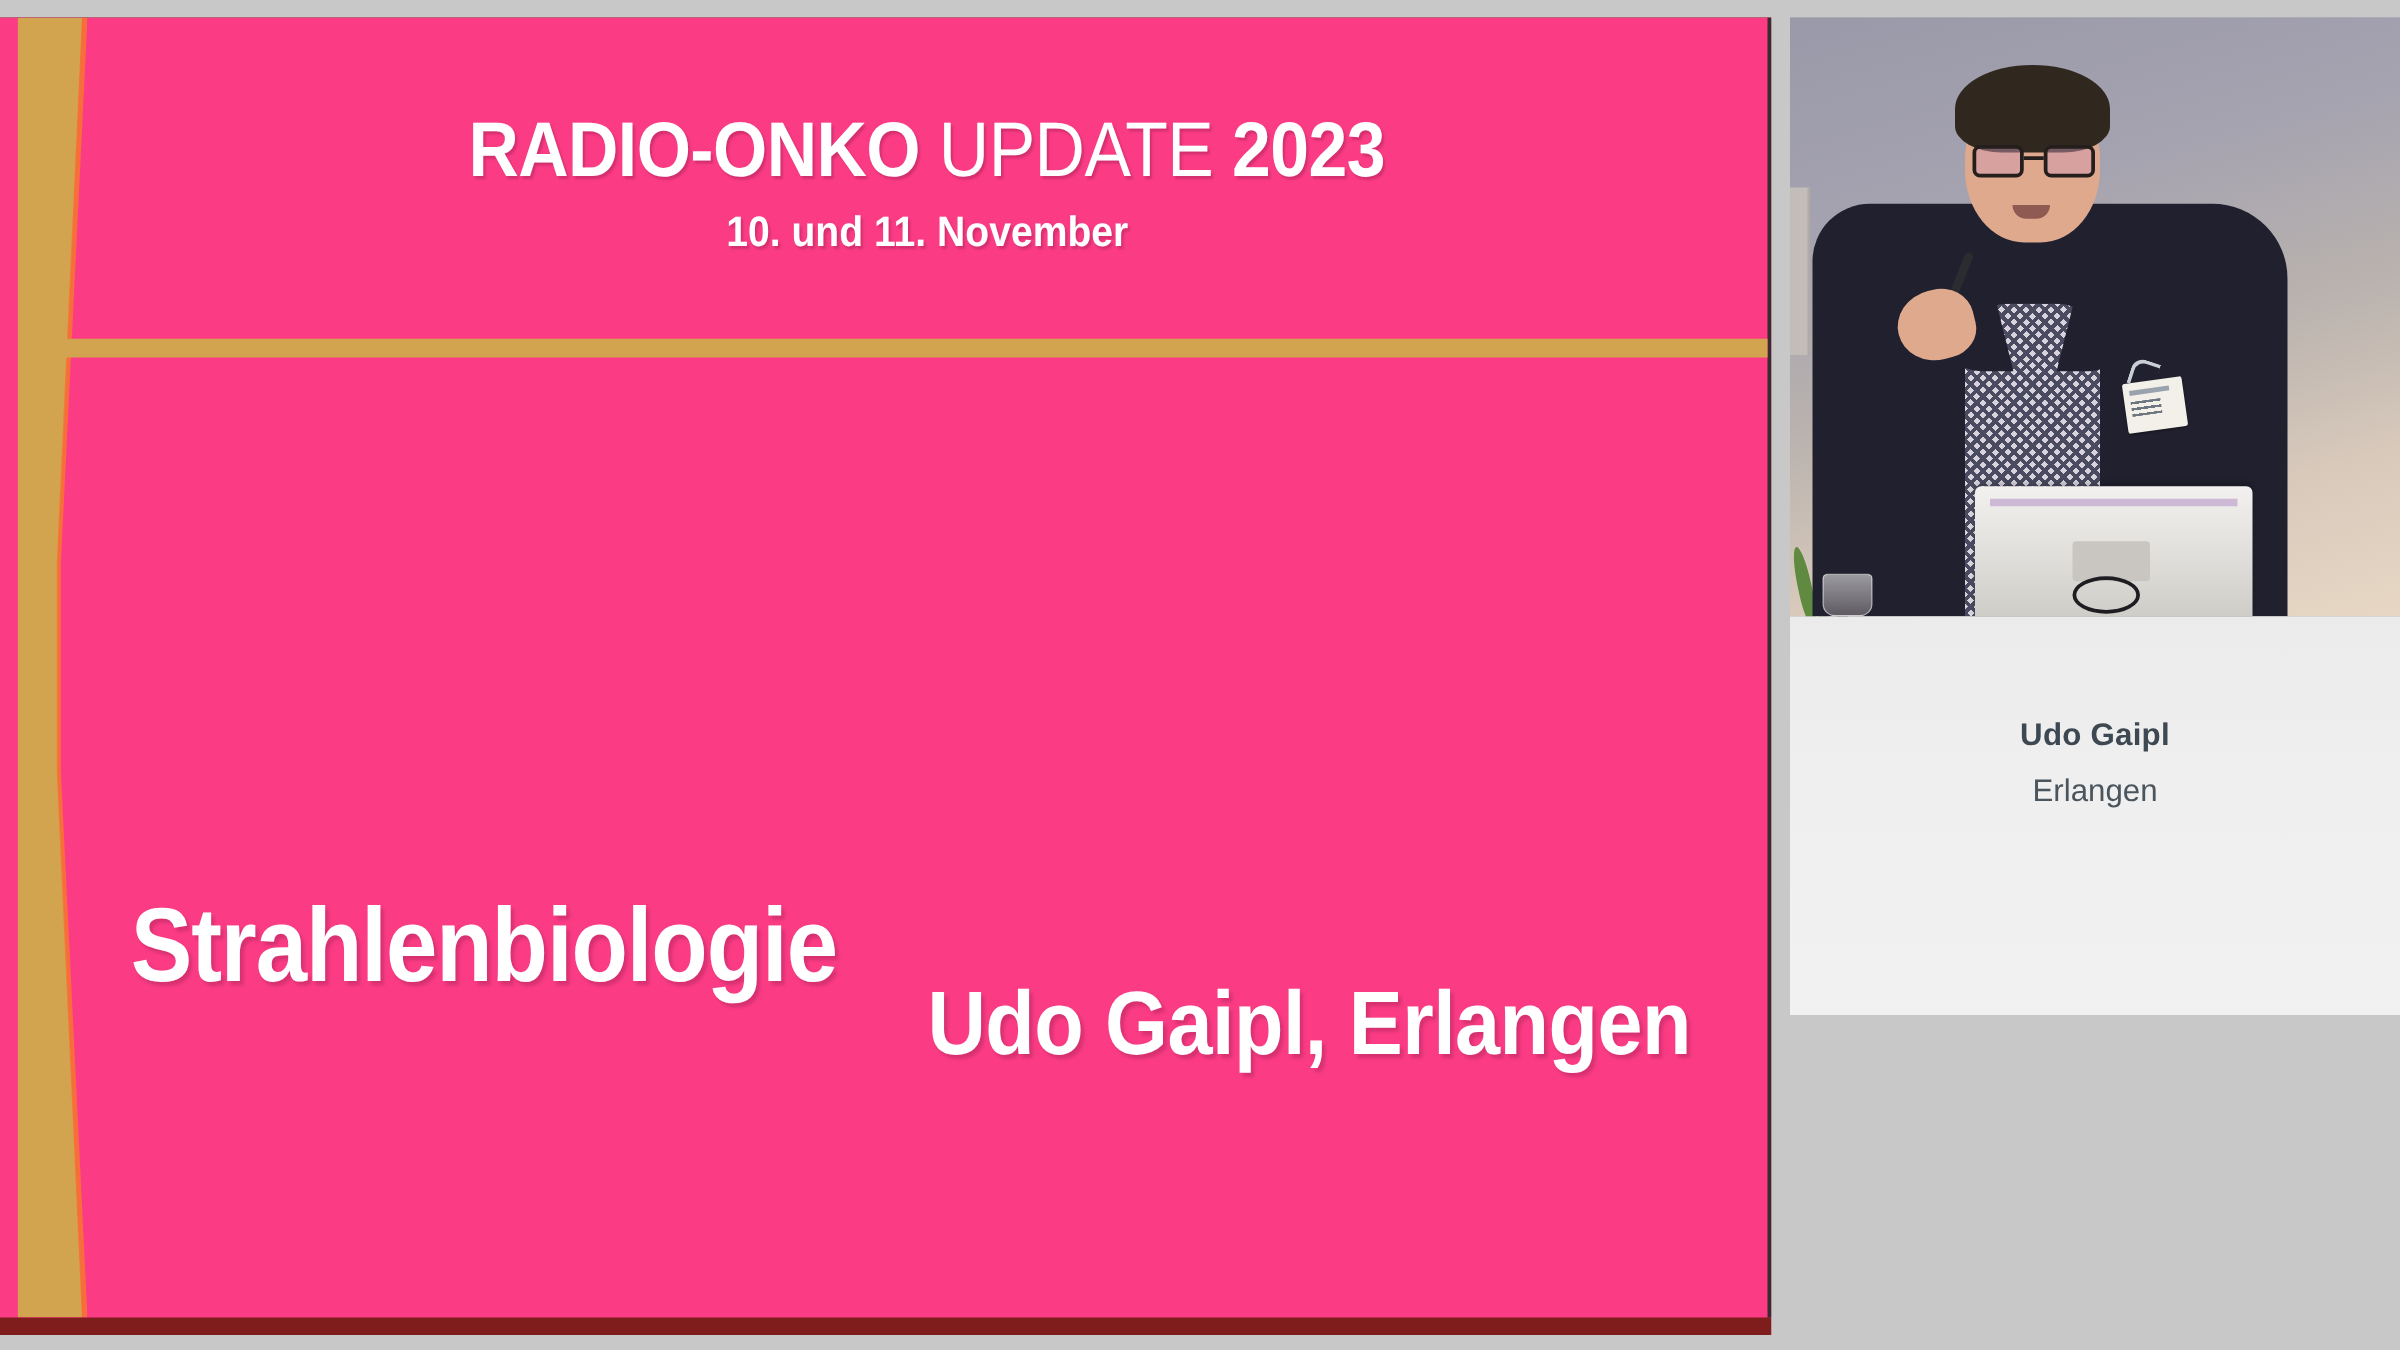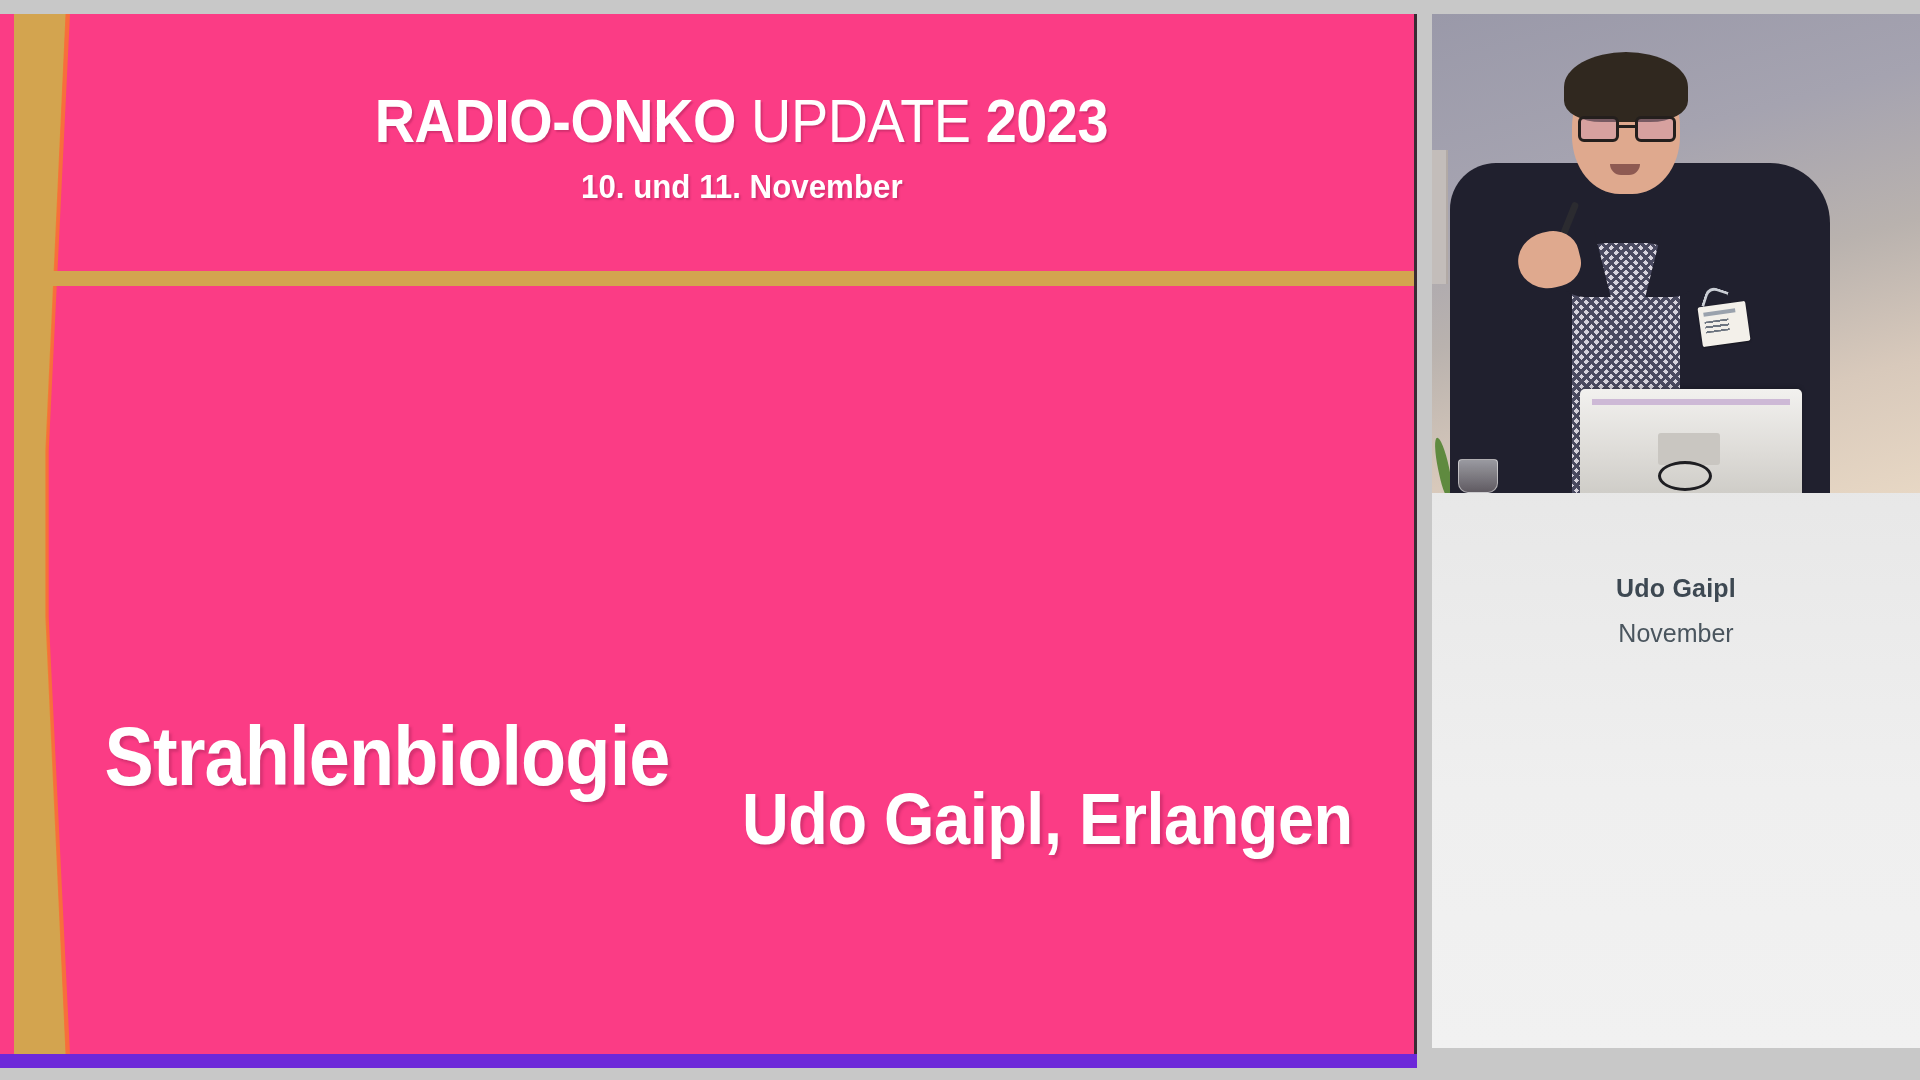--- a/index.html
+++ b/index.html
@@ -15,21 +15,21 @@
     position:relative;
     width:1920px; height:1080px;
     background:#c8c8c8;
   }
 
   
   #slide-pane {
     position:absolute;
     left:0px; top:14px;
     width:1417px; height:1054px;
-    background:#6d28d9;
+    background:#7f1d1d;
     overflow:hidden;
   }
   #slide-canvas {
     position:absolute;
     left:0; top:0;
     width:1417px; height:1040px;
     background:#fb3c85;
     overflow:hidden;
     border-right:3px solid #3a2b33;
   }
@@ -118,21 +118,21 @@
     letter-spacing:-0.5px;
     white-space:nowrap;
     text-shadow:3px 3px 3px rgba(120,20,60,.28);
     transform:scaleX(.90);
   }
 
   
   #sidebar {
     position:absolute;
     left:1432px; top:14px;
-    width:488px; height:1034px;
+    width:488px; height:798px;
     background:linear-gradient(180deg,#dcdcdc 0%,#e6e6e6 40%,#efefef 75%,#f1f1f1 100%);
   }
 
   
   #video-feed {
     position:absolute;
     left:0; top:0;
     width:488px; height:479px;
     overflow:hidden;
     background:#8c8c9c;
@@ -382,17 +382,17 @@
       <div class="vid-hand"></div>
       <div class="vid-lanyard"></div>
       <div class="vid-badge"></div>
       <div class="vid-monitor"></div>
       <div class="vid-cable"></div>
       <div class="vid-glass"></div>
     </div>
 
     <div id="speaker-block">
       <div class="speaker-name">Udo Gaipl</div>
-      <div class="speaker-city">November</div>
+      <div class="speaker-city">Erlangen</div>
     </div>
 
   </div>
 </div>
 
 </body></html>

